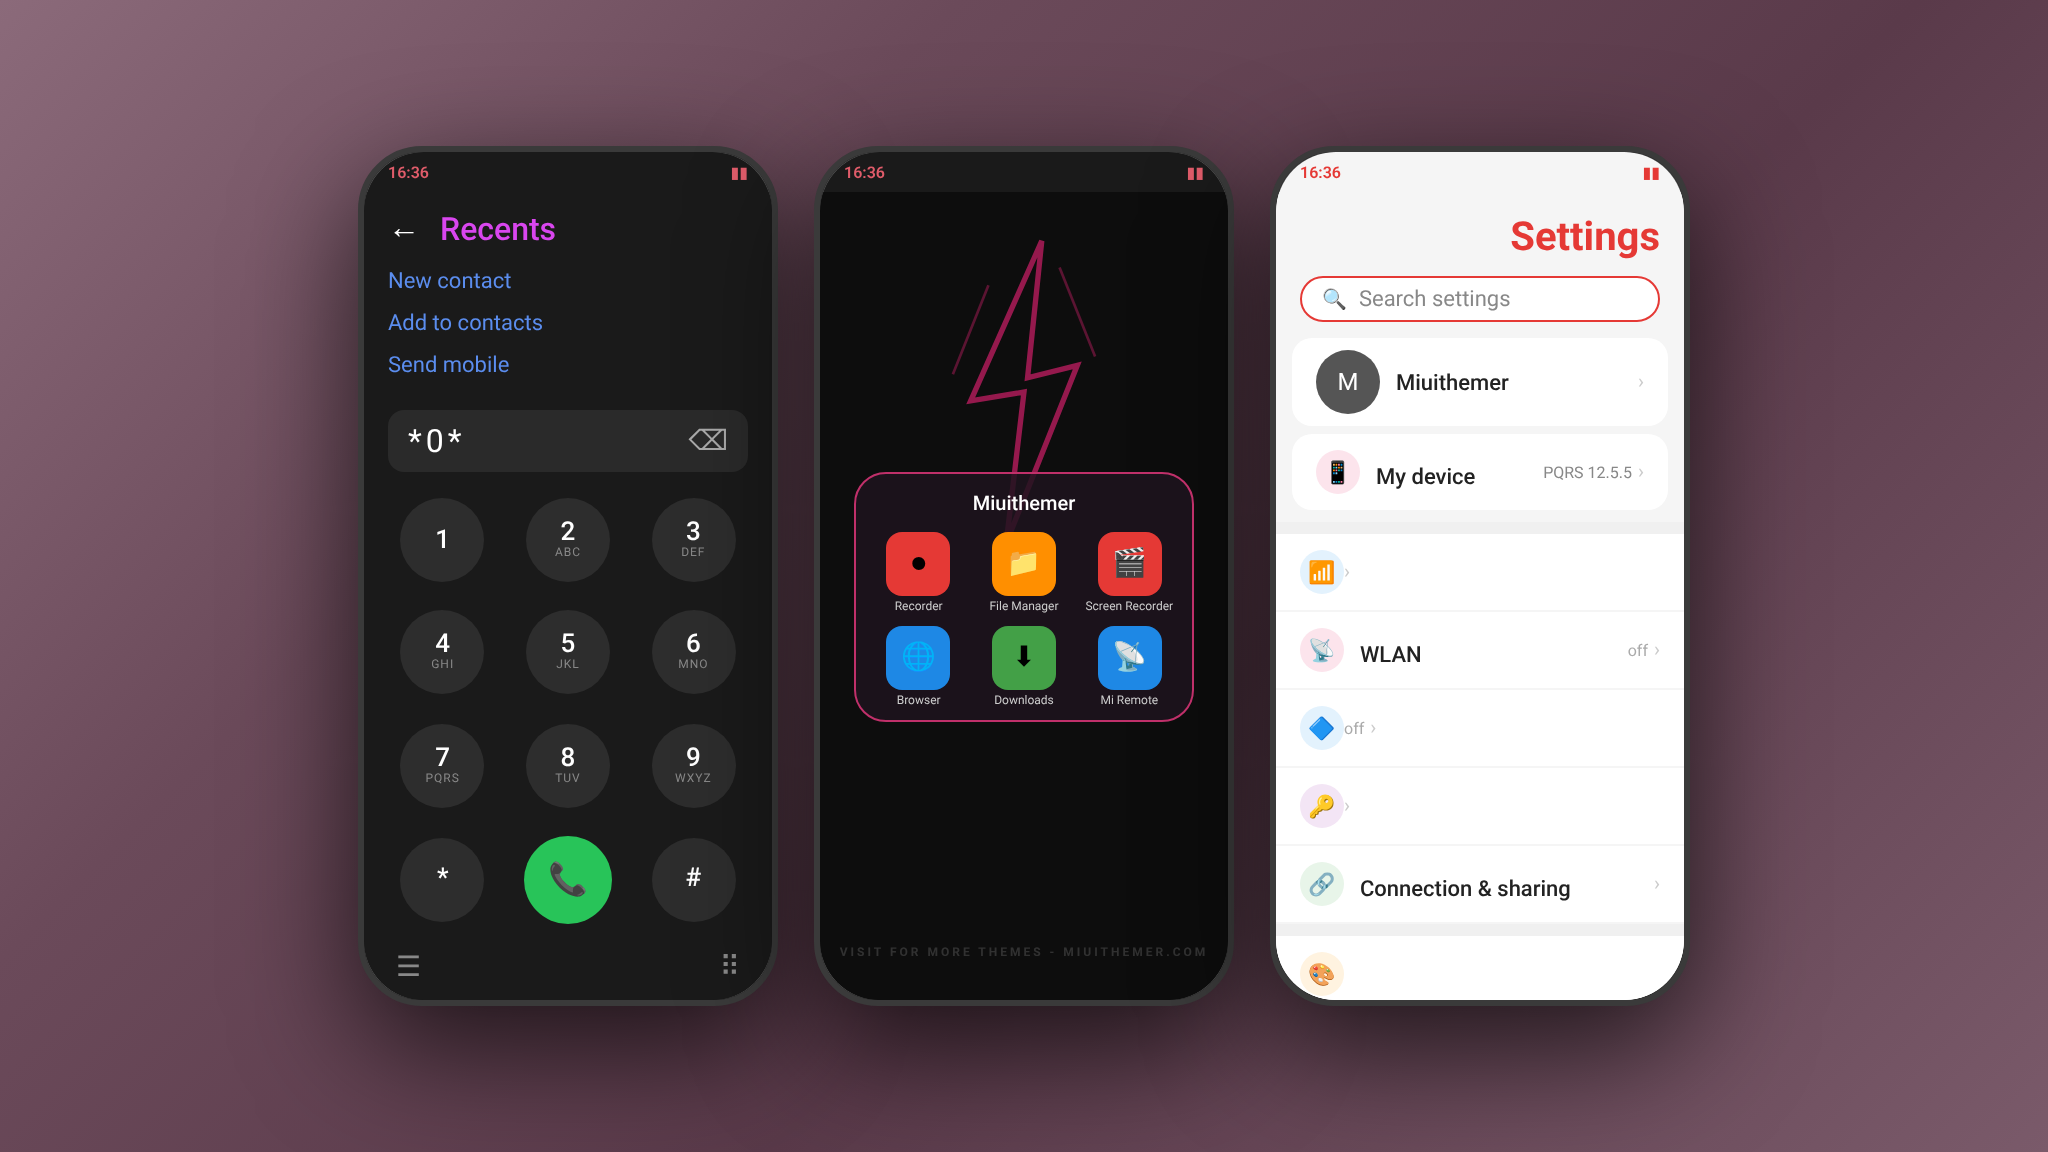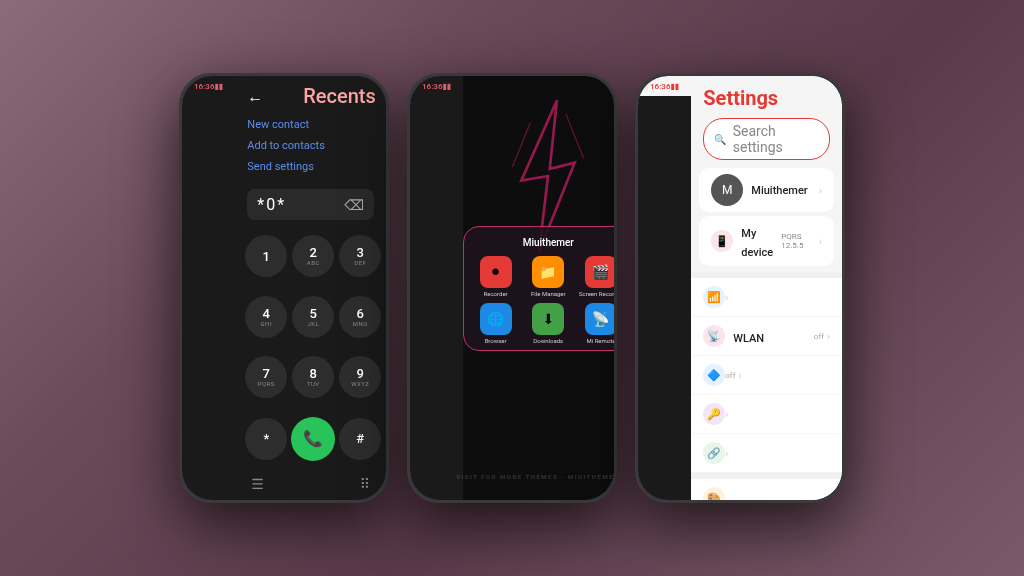--- a/index.html
+++ b/index.html
@@ -27,21 +27,21 @@
       box-shadow: 0 20px 60px rgba(0,0,0,0.7), inset 0 0 0 1px #555;
       flex-shrink: 0;
     }
     .phone-inner {
       width: 100%;
       height: 100%;
       background: #1a1a1a;
       border-radius: 30px;
       overflow: hidden;
       display: flex;
-      flex-direction: row;
+      flex-direction: column;
     }
 
     
     .status-bar {
       height: 20px;
       background: transparent;
       display: flex;
       align-items: center;
       justify-content: space-between;
       padding: 0 12px;
@@ -66,24 +66,23 @@
       display: flex;
       align-items: center;
       gap: 10px;
     }
     .back-arrow {
       color: #fff;
       font-size: 16px;
       cursor: pointer;
     }
     .phone1-title {
-      color: #fca5a5;
-      font-size: 20px;
+      color: #d946ef;
+      font-size: 16px;
       font-weight: 500;
-      margin-left: 30px;
     }
     .phone1-actions {
       padding: 4px 12px 8px;
       display: flex;
       flex-direction: column;
       gap: 8px;
     }
     .action-link {
       color: #5b8dee;
       font-size: 11px;
@@ -237,33 +236,34 @@
       overflow: hidden;
     }
     .settings-header {
       padding: 10px 12px 4px;
       background: #f5f5f5;
     }
     .settings-title {
       color: #e53935;
       font-size: 20px;
       font-weight: 700;
+      text-align: right;
     }
     .search-bar {
       margin: 4px 12px 4px;
       background: #fff;
       border: 1.5px solid #e53935;
       border-radius: 20px;
       padding: 4px 10px;
       display: flex;
       align-items: center;
       gap: 6px;
     }
     .search-icon { color: #e53935; font-size: 10px; }
-    .search-text { color: #888; font-size: 14px; }
+    .search-text { color: #888; font-size: 11px; }
     .settings-list {
       flex: 1;
       overflow: hidden;
       background: #f5f5f5;
     }
     .settings-item {
       display: flex;
       align-items: center;
       padding: 6px 12px;
       background: #fff;
@@ -358,21 +358,21 @@
       </div>
     </div>
     <div class="phone1-content">
       <div class="phone1-header">
         <span class="back-arrow">←</span>
         <span class="phone1-title">Recents</span>
       </div>
       <div class="phone1-actions">
         <span class="action-link">New contact</span>
         <span class="action-link">Add to contacts</span>
-        <span class="action-link">Send settings</span>
+        <span class="action-link">Send mobile</span>
       </div>
       <div class="dialpad-display">
         <span class="dialpad-number">*0*</span>
         <span class="dialpad-del">⌫</span>
       </div>
       <div class="dialpad-grid">
         <div class="dial-key">
             <span class="num">1</span>
             <span class="alpha"></span>
           </div>
@@ -539,20 +539,23 @@
           </div>
         </div>
 
         <div class="settings-item">
           <div class="si-icon ic-vpn">🔑</div>
           <span class="si-arrow">›</span>
         </div>
 
         <div class="settings-item">
           <div class="si-icon ic-share">🔗</div>
+          <div class="si-text">
+            <span class="si-title">Connection &amp; sharing</span>
+          </div>
           <span class="si-arrow">›</span>
         </div>
         <div class="section-divider"></div>
 
         <div class="settings-item">
           <div class="si-icon ic-wallpaper">🎨</div>
           <div class="si-text">
             
           </div>
 

